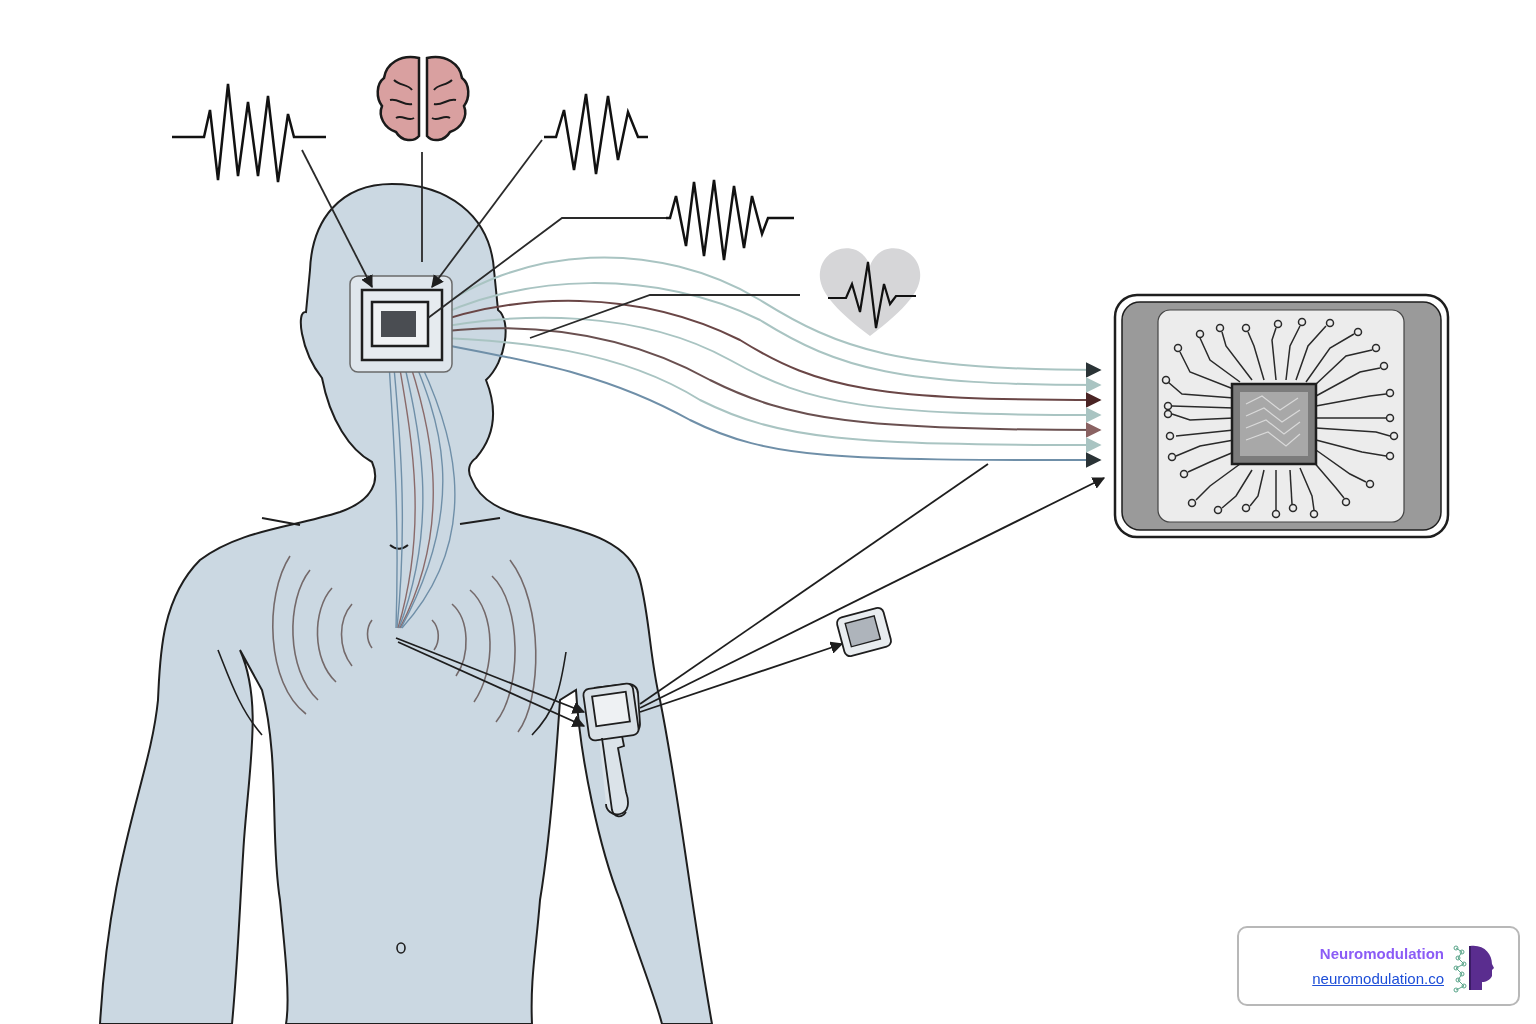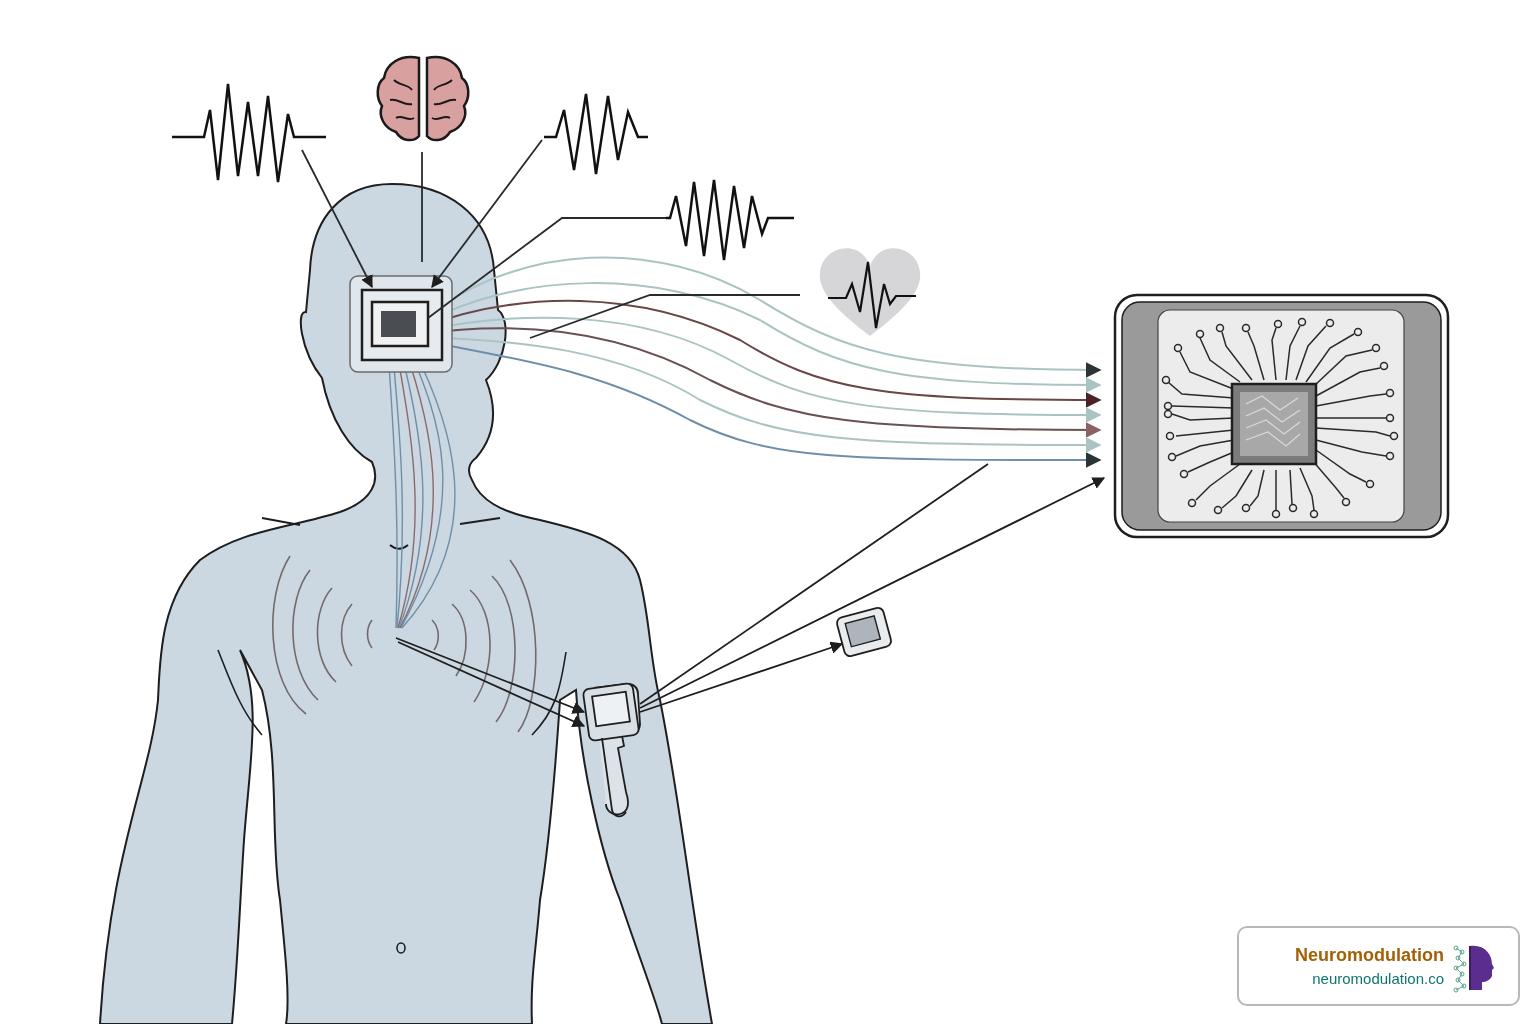--- a/index.html
+++ b/index.html
@@ -2,22 +2,22 @@
 <html><head>
 <meta charset="utf-8">
 <style>
   html, body { margin:0; padding:0; background:#ffffff; }
   body { width:1536px; height:1024px; position:relative; overflow:hidden; font-family:"Liberation Sans", sans-serif; }
   #stage { position:absolute; left:0; top:0; width:1536px; height:1024px; }
   .badge {
     position:absolute; left:1237px; top:926px; width:283px; height:80px;
     box-sizing:border-box; border:2px solid #b8b8b8; border-radius:10px; background:#ffffff;
   }
-  .badge-title { position:absolute; right:74px; top:17px; font-size:18px; font-weight:bold; color:#a16207; white-space:nowrap; }
-  .badge-url { position:absolute; right:74px; top:42px; font-size:15px; color:#0f766e; white-space:nowrap; }
+  .badge-title { position:absolute; right:74px; top:17px; font-size:15px; font-weight:bold; color:#8b5cf6; white-space:nowrap; }
+  .badge-url { position:absolute; right:74px; top:42px; font-size:15px; color:#1d4ed8; white-space:nowrap;text-decoration:underline; }
   .badge-logo { position:absolute; right:22px; top:14px; width:46px; height:52px; }
 </style>
 </head>
 <body>
 
 <svg id="stage" viewBox="0 0 1536 1024" xmlns="http://www.w3.org/2000/svg">
   <defs>
     <marker id="arrowDark" viewBox="0 0 10 10" refX="9" refY="5" markerWidth="8" markerHeight="8" orient="auto">
       <path d="M0,0 L10,5 L0,10 z" fill="#2a3336"></path>
     </marker>

